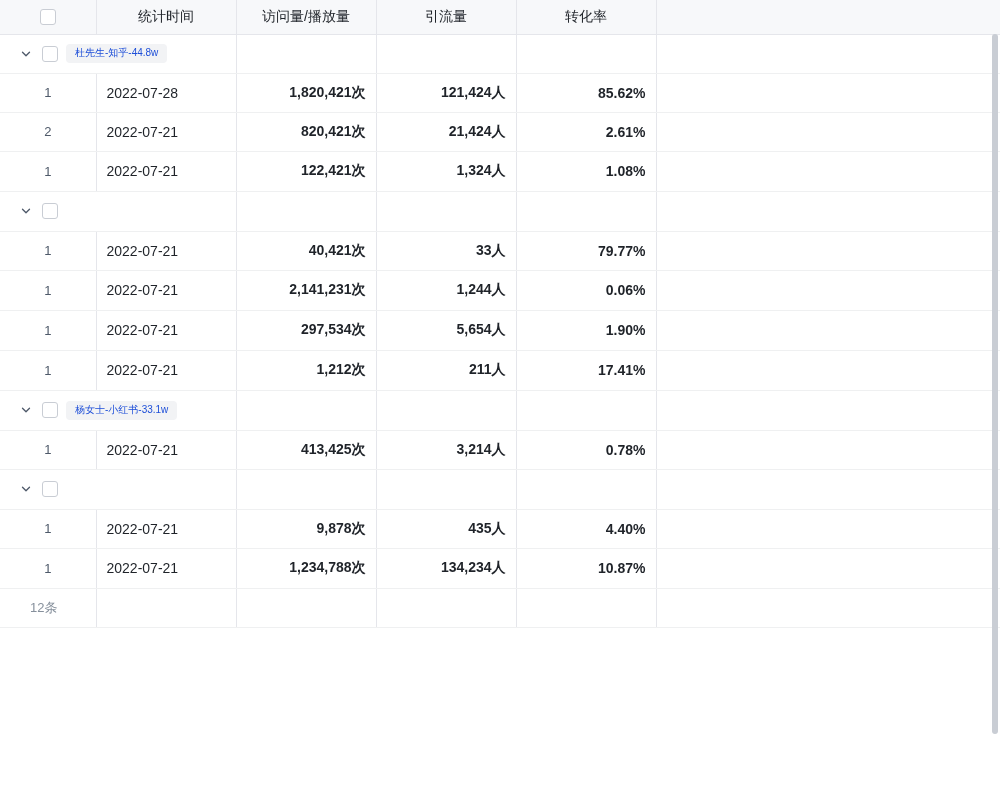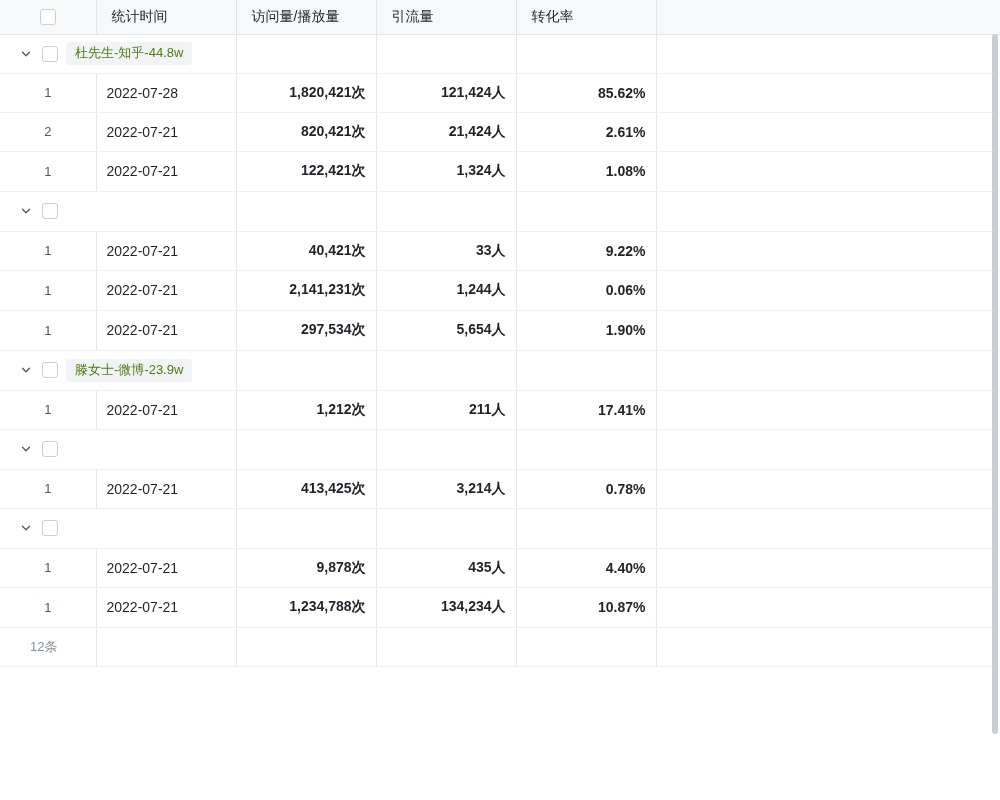--- a/index.html
+++ b/index.html
@@ -30,22 +30,22 @@
   table.grid col.c-rest  { width: 344px; }
 
   thead th {
     height: 34px;
     background: #f7f8fa;
     border-bottom: 1px solid #e5e6eb;
     border-right: 1px solid #e5e6eb;
     font-weight: normal;
     font-size: 14px;
     color: #1f2329;
-    text-align: left;
-    padding: 0 15px;
+    text-align: center;
+    padding: 0 22px;
     vertical-align: middle;
   }
   thead th.last { border-right: none; }
   thead th.check-col { padding: 0; text-align: center; }
 
   tbody td {
     height: 39px;
     border-bottom: 1px solid #eff0f1;
     border-right: 1px solid #e5e6eb;
     padding: 0 10px;
@@ -89,22 +89,22 @@
     border-radius: 3px;
     background: #fff;
     flex: none;
   }
   .cb.head { border-color: #c9cdd4; background: #fff; }
   .tag {
     display: inline-block;
     background: #f2f3f5;
     border-radius: 4px;
     padding: 3px 9px 4px;
-    font-size: 13px;
-    color: #4d7c0f;
+    font-size: 10px;
+    color: #1d4ed8;
     line-height: 1.2;
     white-space: nowrap;
   }
   .check-wrap {
     display: flex;
     align-items: center;
     justify-content: center;
     height: 100%;
   }
   .footer-cell {
@@ -217,21 +217,21 @@
           <td></td>
           <td></td>
           <td></td>
           <td class="last"></td>
         </tr>
         <tr>
           <td class="idx">1</td>
           <td>2022-07-21</td>
           <td class="num">40,421次</td>
           <td class="num">33人</td>
-          <td class="num">9.22%</td>
+          <td class="num">79.77%</td>
           <td class="last"></td>
         </tr>
         <tr class="hgap">
           <td colspan="6" style="height: 1px; border-bottom: none; background: rgb(255, 255, 255);"></td>
         </tr>
         <tr>
           <td class="idx">1</td>
           <td>2022-07-21</td>
           <td class="num">2,141,231次</td>
           <td class="num">1,244人</td>
@@ -240,48 +240,59 @@
         </tr>
         <tr class="hgap">
           <td colspan="6" style="height: 1px; border-bottom: none; background: rgb(255, 255, 255);"></td>
         </tr>
         <tr>
           <td class="idx">1</td>
           <td>2022-07-21</td>
           <td class="num">297,534次</td>
           <td class="num">5,654人</td>
           <td class="num">1.90%</td>
+          <td class="last"></td>
+        </tr>
+        <tr class="hgap">
+          <td colspan="6" style="height: 1px; border-bottom: none; background: rgb(255, 255, 255);"></td>
+        </tr>
+        <tr>
+          <td class="idx">1</td>
+          <td>2022-07-21</td>
+          <td class="num">1,212次</td>
+          <td class="num">211人</td>
+          <td class="num">17.41%</td>
           <td class="last"></td>
         </tr>
         <tr class="hgap">
           <td colspan="6" style="height: 1px; border-bottom: none; background: rgb(255, 255, 255);"></td>
         </tr>
         <tr class="group">
           <td class="group-cell" colspan="2">
             <div class="group-inner">
               <span class="chev">
                 <svg width="12" height="12" viewBox="0 0 12 12" aria-hidden="true">
                   <path d="M2.5 4.2 L6 7.8 L9.5 4.2" fill="none" stroke="currentColor" stroke-width="1.3" stroke-linecap="round" stroke-linejoin="round"></path>
                 </svg>
               </span>
               <span class="cb"></span>
-              <span class="tag">滕女士-微博-23.9w</span>
+              <span class="tag">杨女士-小红书-33.1w</span>
             </div>
           </td>
           <td></td>
           <td></td>
           <td></td>
           <td class="last"></td>
         </tr>
         <tr>
           <td class="idx">1</td>
           <td>2022-07-21</td>
-          <td class="num">1,212次</td>
-          <td class="num">211人</td>
-          <td class="num">17.41%</td>
+          <td class="num">413,425次</td>
+          <td class="num">3,214人</td>
+          <td class="num">0.78%</td>
           <td class="last"></td>
         </tr>
         <tr class="hgap">
           <td colspan="6" style="height: 1px; border-bottom: none; background: rgb(255, 255, 255);"></td>
         </tr>
         <tr class="group">
           <td class="group-cell" colspan="2">
             <div class="group-inner">
               <span class="chev">
                 <svg width="12" height="12" viewBox="0 0 12 12" aria-hidden="true">
@@ -292,47 +303,20 @@
             </div>
           </td>
           <td></td>
           <td></td>
           <td></td>
           <td class="last"></td>
         </tr>
         <tr>
           <td class="idx">1</td>
           <td>2022-07-21</td>
-          <td class="num">413,425次</td>
-          <td class="num">3,214人</td>
-          <td class="num">0.78%</td>
-          <td class="last"></td>
-        </tr>
-        <tr class="hgap">
-          <td colspan="6" style="height: 1px; border-bottom: none; background: rgb(255, 255, 255);"></td>
-        </tr>
-        <tr class="group">
-          <td class="group-cell" colspan="2">
-            <div class="group-inner">
-              <span class="chev">
-                <svg width="12" height="12" viewBox="0 0 12 12" aria-hidden="true">
-                  <path d="M2.5 4.2 L6 7.8 L9.5 4.2" fill="none" stroke="currentColor" stroke-width="1.3" stroke-linecap="round" stroke-linejoin="round"></path>
-                </svg>
-              </span>
-              <span class="cb"></span>
-            </div>
-          </td>
-          <td></td>
-          <td></td>
-          <td></td>
-          <td class="last"></td>
-        </tr>
-        <tr>
-          <td class="idx">1</td>
-          <td>2022-07-21</td>
           <td class="num">9,878次</td>
           <td class="num">435人</td>
           <td class="num">4.40%</td>
           <td class="last"></td>
         </tr>
         <tr class="hgap">
           <td colspan="6" style="height: 1px; border-bottom: none; background: rgb(255, 255, 255);"></td>
         </tr>
         <tr>
           <td class="idx">1</td>

